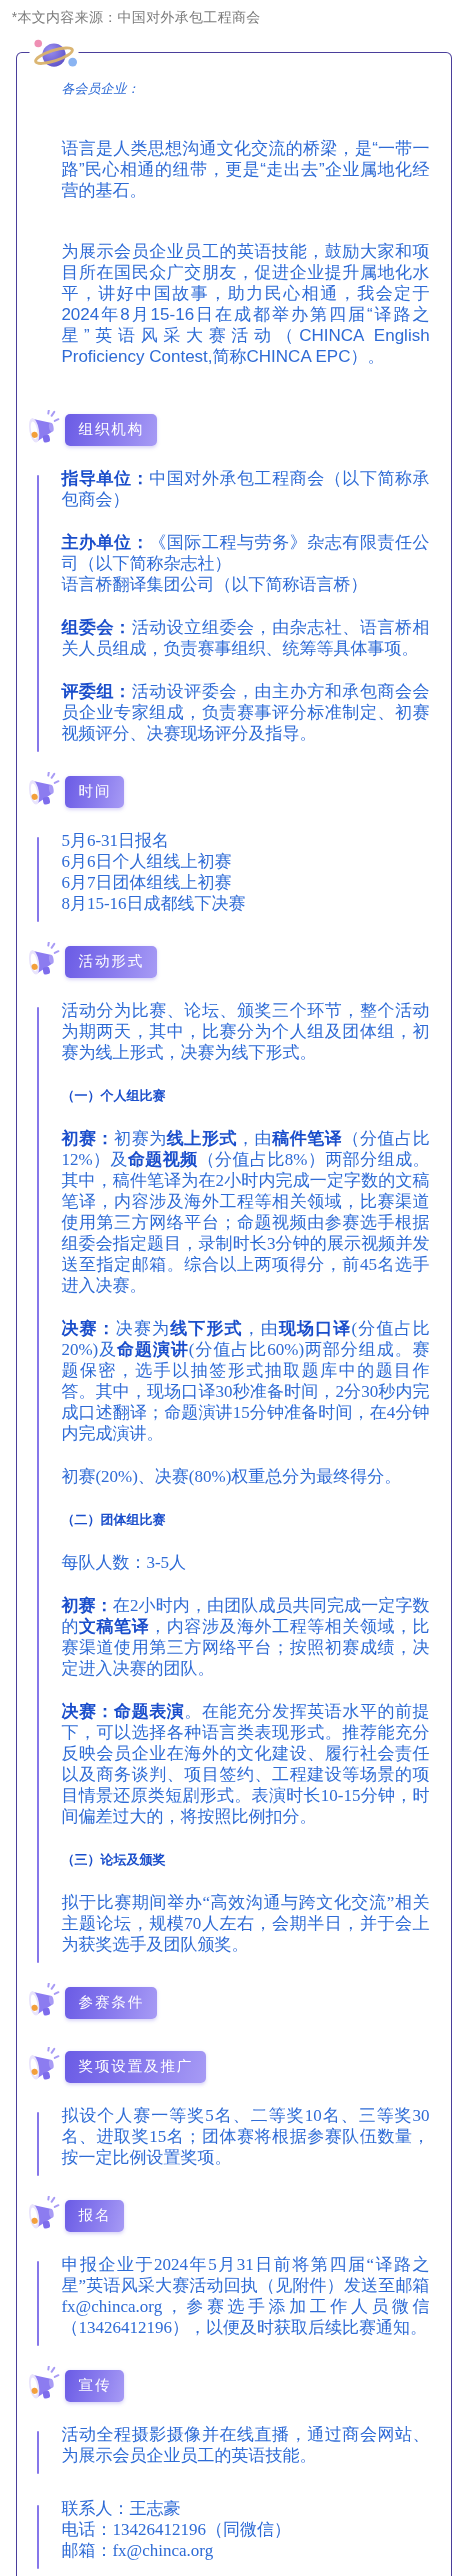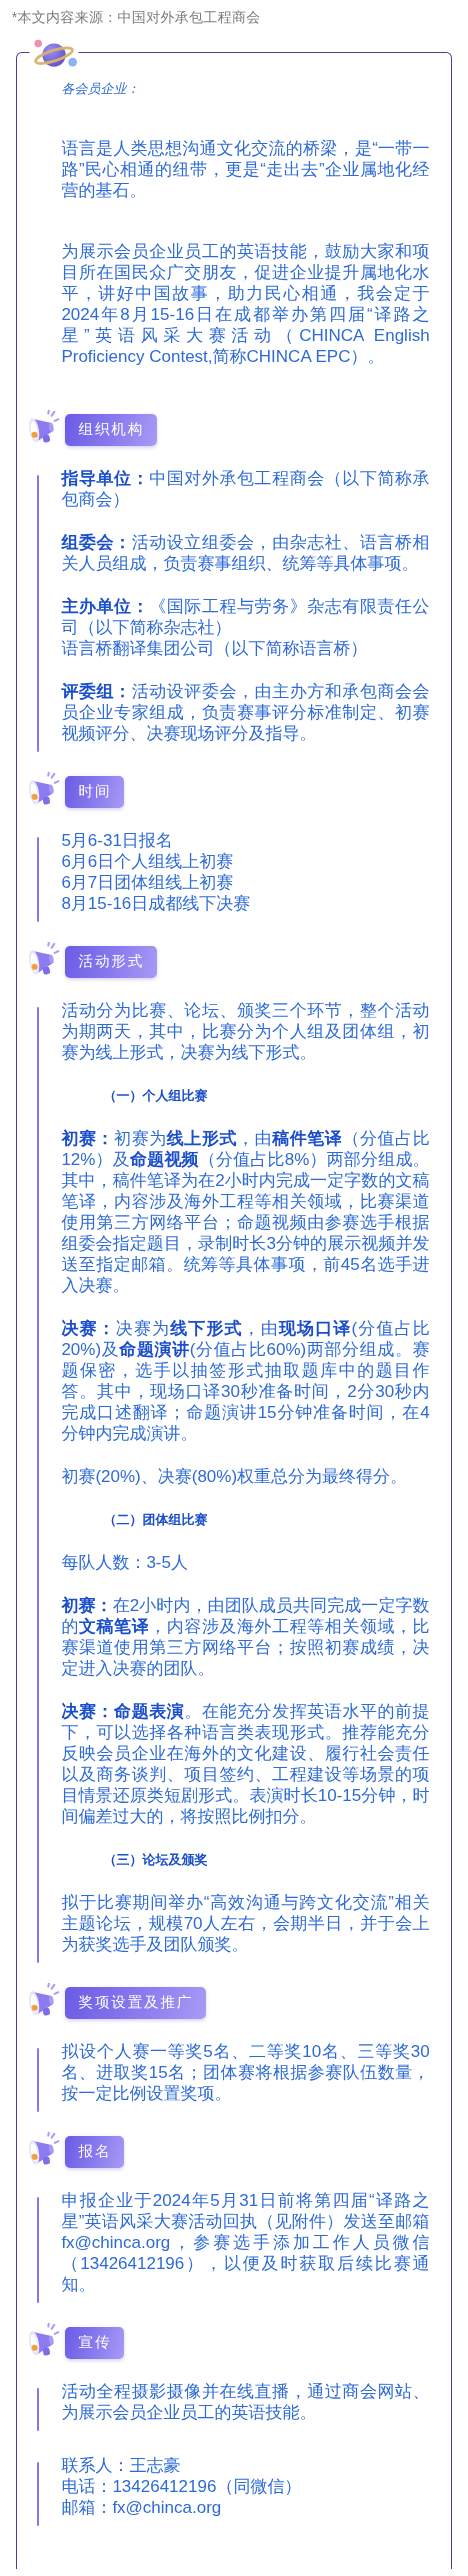--- a/index.html
+++ b/index.html
@@ -12,33 +12,33 @@
   .card{
     position:relative;margin:24.6px 16.4px 0;box-sizing:border-box;
     border:1.2px solid #4a3e9b;border-bottom:none;border-radius:5.9px 5.9px 0 0;
     padding:27px 21px 17.6px 44px;min-height:2517px;background:#fff;
   }
   .planet{position:absolute;left:8.2px;top:-17.6px;width:56px;height:39px;}
   .greeting{font-size:13px;color:#2e6bd6;font-style:italic;}
   .para{font-size:17px;line-height:21px;color:#2e6bd6;margin:22px 0 0;text-align:justify;}
   .para .b{font-weight:700;color:#1a4ecb;}
   .para.h{font-size:13px;}
-  .para.h .b{color:#1a4ecb;margin-left:42px;}
+  .para.h .b{color:#1a4ecb;}
   .intro .para{margin-top:40px;}
   .sec{position:relative;margin-top:32px;}
   .sec.first{margin-top:47px;}
   .sec-head{position:relative;margin-left:4.1px;height:32px;}
   .mega{position:absolute;left:-39px;top:-3.5px;width:36px;height:36px;}
   .badge{
     display:inline-block;padding:7px 13px;border-radius:5px;
     background:linear-gradient(105deg,#6a5be5 0%,#8a7cee 55%,#a79bf5 100%);
     color:#fff;font-size:14.6px;font-weight:400;letter-spacing:1.8px;line-height:17.6px;
     box-shadow:0 1.2px 3.5px rgba(106,91,229,.25);
   }
-  .sec-body{position:relative;}
+  .sec-body{position:relative;font-family:Liberation Serif, serif;}
   .sec-body .para:first-child{margin-top:19px;}
   .rail{position:absolute;left:-24px;top:7px;bottom:-8.2px;width:1.8px;background:#8677ea;border-radius:1.2px;}
 </style>
 </head>
 <body>
 
 <div class="note">*本文内容来源：中国对外承包工程商会</div>
 
 <div class="card">
 
@@ -80,22 +80,22 @@
       <rect x="27" y="45" width="12" height="13" rx="4" fill="#7d6cec"></rect>
       <ellipse cx="14" cy="33" rx="8.5" ry="22" fill="#e9e4fc"></ellipse>
       <ellipse cx="14" cy="33" rx="5.5" ry="16" fill="#ffffff"></ellipse>
       <circle cx="13.5" cy="41" r="5.5" fill="#f3a03c"></circle>
     </g>
   </svg>
 </span><div class="badge">组织机构</div></div>
         <div class="sec-body">
           <div class="rail"></div>
           <p class="para"><span class="b">指导单位：</span><span>中国对外承包工程商会（以下简称承包商会）</span></p>
+          <p class="para"><span class="b">主办单位：</span><span>《国际工程与劳务》杂志有限责任公司（以下简称杂志社）</span><br><span>语言桥翻译集团公司（以下简称语言桥）</span></p>
           <p class="para"><span class="b">组委会：</span><span>活动设立组委会，由杂志社、语言桥相关人员组成，负责赛事组织、统筹等具体事项。</span></p>
-          <p class="para"><span class="b">主办单位：</span><span>《国际工程与劳务》杂志有限责任公司（以下简称杂志社）</span><br><span>语言桥翻译集团公司（以下简称语言桥）</span></p>
           <p class="para"><span class="b">评委组：</span><span>活动设评委会，由主办方和承包商会会员企业专家组成，负责赛事评分标准制定、初赛视频评分、决赛现场评分及指导。</span></p>
         </div>
       </section>
       <section class="sec">
         <div class="sec-head"><span class="mega">
   <svg viewBox="0 0 64 64" width="36" height="36" aria-hidden="true">
     <g transform="rotate(-10 32 32)">
       <g stroke="#a89bf5" stroke-width="3.5" stroke-linecap="round">
         <line x1="49" y1="13" x2="55" y2="7"></line>
         <line x1="53" y1="23" x2="60" y2="21"></line>
@@ -130,32 +130,49 @@
       <ellipse cx="14" cy="33" rx="8.5" ry="22" fill="#e9e4fc"></ellipse>
       <ellipse cx="14" cy="33" rx="5.5" ry="16" fill="#ffffff"></ellipse>
       <circle cx="13.5" cy="41" r="5.5" fill="#f3a03c"></circle>
     </g>
   </svg>
 </span><div class="badge">活动形式</div></div>
         <div class="sec-body">
           <div class="rail"></div>
           <p class="para"><span>活动分为比赛、论坛、颁奖三个环节，整个活动为期两天，其中，比赛分为个人组及团体组，初赛为线上形式，决赛为线下形式。</span></p>
           <p class="para h"><span class="b">（一）个人组比赛</span></p>
-          <p class="para"><span class="b">初赛：</span><span>初赛为</span><span class="b">线上形式</span><span>，由</span><span class="b">稿件笔译</span><span>（分值占比12%）及</span><span class="b">命题视频</span><span>（分值占比8%）两部分组成。其中，稿件笔译为在2小时内完成一定字数的文稿笔译，内容涉及海外工程等相关领域，比赛渠道使用第三方网络平台；命题视频由参赛选手根据组委会指定题目，录制时长3分钟的展示视频并发送至指定邮箱。统筹等具体事项，前45名选手进入决赛。</span></p>
+          <p class="para"><span class="b">初赛：</span><span>初赛为</span><span class="b">线上形式</span><span>，由</span><span class="b">稿件笔译</span><span>（分值占比12%）及</span><span class="b">命题视频</span><span>（分值占比8%）两部分组成。其中，稿件笔译为在2小时内完成一定字数的文稿笔译，内容涉及海外工程等相关领域，比赛渠道使用第三方网络平台；命题视频由参赛选手根据组委会指定题目，录制时长3分钟的展示视频并发送至指定邮箱。综合以上两项得分，前45名选手进入决赛。</span></p>
           <p class="para"><span class="b">决赛：</span><span>决赛为</span><span class="b">线下形式</span><span>，由</span><span class="b">现场口译</span><span>(分值占比20%)及</span><span class="b">命题演讲</span><span>(分值占比60%)两部分组成。赛题保密，选手以抽签形式抽取题库中的题目作答。其中，现场口译30秒准备时间，2分30秒内完成口述翻译；命题演讲15分钟准备时间，在4分钟内完成演讲。</span></p>
           <p class="para"><span>初赛(20%)、决赛(80%)权重总分为最终得分。</span></p>
           <p class="para h"><span class="b">（二）团体组比赛</span></p>
           <p class="para"><span>每队人数：3-5人</span></p>
           <p class="para"><span class="b">初赛：</span><span>在2小时内，由团队成员共同完成一定字数的</span><span class="b">文稿笔译</span><span>，内容涉及海外工程等相关领域，比赛渠道使用第三方网络平台；按照初赛成绩，决定进入决赛的团队。</span></p>
           <p class="para"><span class="b">决赛：</span><span class="b">命题表演</span><span>。在能充分发挥英语水平的前提下，可以选择各种语言类表现形式。推荐能充分反映会员企业在海外的文化建设、履行社会责任以及商务谈判、项目签约、工程建设等场景的项目情景还原类短剧形式。表演时长10-15分钟，时间偏差过大的，将按照比例扣分。</span></p>
           <p class="para h"><span class="b">（三）论坛及颁奖</span></p>
           <p class="para"><span>拟于比赛期间举办“高效沟通与跨文化交流”相关主题论坛，规模70人左右，会期半日，并于会上为获奖选手及团队颁奖。</span></p>
         </div>
       </section>
       <section class="sec">
+        <div class="sec-head"><span class="mega">
+  <svg viewBox="0 0 64 64" width="36" height="36" aria-hidden="true">
+    <g transform="rotate(-10 32 32)">
+      <g stroke="#a89bf5" stroke-width="3.5" stroke-linecap="round">
+        <line x1="49" y1="13" x2="55" y2="7"></line>
+        <line x1="53" y1="23" x2="60" y2="21"></line>
+        <line x1="44" y1="8" x2="46" y2="2"></line>
+      </g>
+      <polygon points="14,12 45,25 45,41 14,54" fill="#8c7cf0"></polygon>
+      <ellipse cx="45" cy="33" rx="4" ry="8" fill="#a89bf5"></ellipse>
+      <rect x="27" y="45" width="12" height="13" rx="4" fill="#7d6cec"></rect>
+      <ellipse cx="14" cy="33" rx="8.5" ry="22" fill="#e9e4fc"></ellipse>
+      <ellipse cx="14" cy="33" rx="5.5" ry="16" fill="#ffffff"></ellipse>
+      <circle cx="13.5" cy="41" r="5.5" fill="#f3a03c"></circle>
+    </g>
+  </svg>
+</span><div class="badge">参赛条件</div></div>
       </section>
       <section class="sec">
         <div class="sec-head"><span class="mega">
   <svg viewBox="0 0 64 64" width="36" height="36" aria-hidden="true">
     <g transform="rotate(-10 32 32)">
       <g stroke="#a89bf5" stroke-width="3.5" stroke-linecap="round">
         <line x1="49" y1="13" x2="55" y2="7"></line>
         <line x1="53" y1="23" x2="60" y2="21"></line>
         <line x1="44" y1="8" x2="46" y2="2"></line>
       </g>

